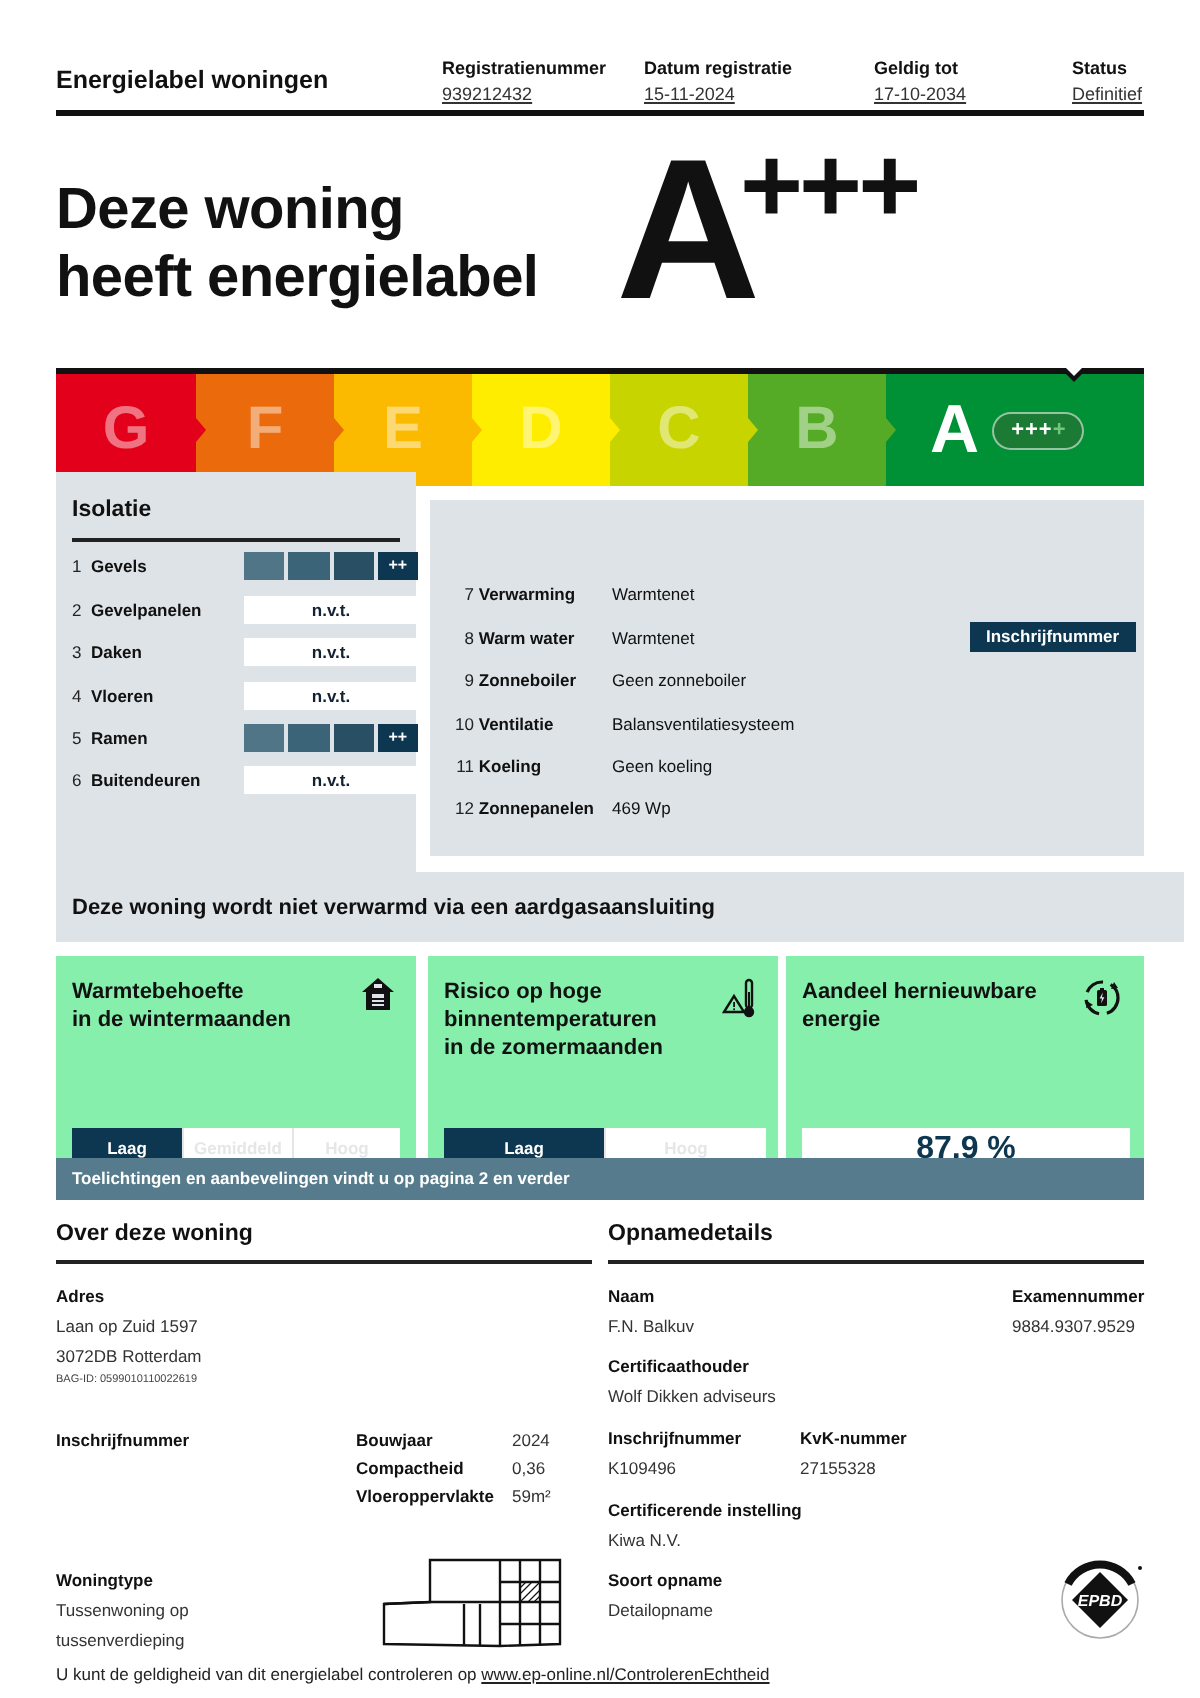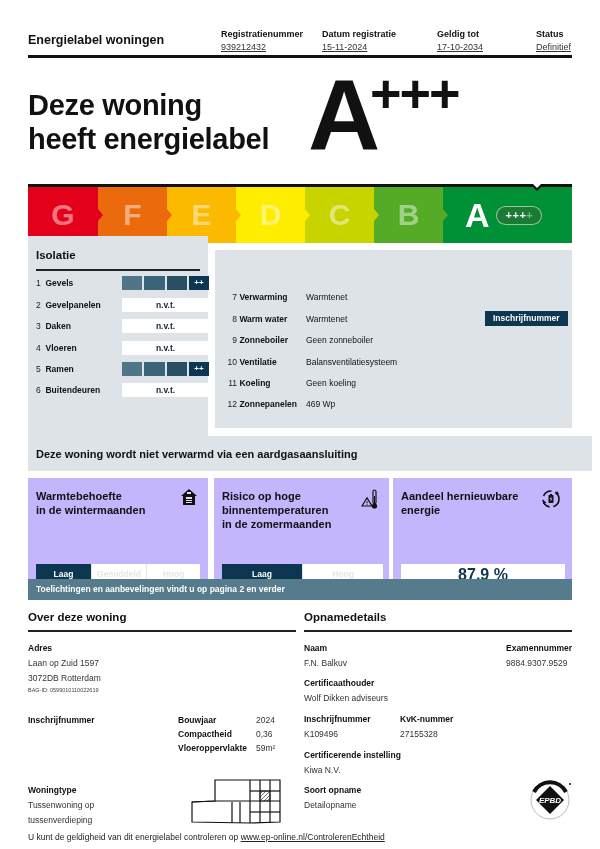--- a/index.html
+++ b/index.html
@@ -41,21 +41,21 @@
   .iso-box .c1 { background: #4f7587; }
   .iso-box .c2 { background: #3c6478; }
   .iso-box .c3 { background: #284f64; }
   .iso-box .c4 { background: #0d3650; color: #fff; font-weight: bold; font-size: 8px; text-align: center; line-height: 14px; }
   .iso-box.nvt { background: #fff; justify-content: center; font-weight: bold; font-size: 8.5px; line-height: 14px; color: #123; }
 
   .btn-advies { position: absolute; background: #0d3650; color: #fff; font-size: 8.5px; font-weight: bold; padding: 0 8px; height: 15px; line-height: 15px; border: none; }
 
   .gas-bar { position: absolute; left: 28px; top: 436px; width: 564px; height: 35px; background: #dde3e7; font-weight: bold; font-size: 11px; padding: 12px 8px; }
 
-  .card { position: absolute; top: 478px; height: 118px; background: #c4b5fd; }
+  .card { position: absolute; top: 478px; height: 118px; background: #86efac; }
   .card .ct { position: absolute; left: 8px; top: 11px; font-weight: bold; font-size: 11px; line-height: 14px; }
   .card .icon { position: absolute; right: 10px; top: 10px; }
   .seg3 { position: absolute; left: 8px; bottom: 11px; height: 21px; display: flex; background: #fff; }
   .seg3 div { height: 100%; line-height: 21px; font-size: 8.5px; font-weight: bold; text-align: center; color: #e6e6e6; border-right: 1px solid #e5e5e5; }
   .seg3 div.on { background: #0d3650; color: #fff; }
   .pct-box { position: absolute; left: 8px; bottom: 11px; width: 164px; height: 21px; background: #fff; text-align: center; font-size: 16px; font-weight: bold; color: #0d3650; line-height: 21px; }
 
   .toel-bar { position: absolute; left: 28px; top: 579px; width: 544px; height: 21px; background: #557b8c; color: #fff; font-size: 8.5px; font-weight: bold; padding: 0 8px; line-height: 21px; }
 
   .sec-h { position: absolute; font-weight: bold; font-size: 11.5px; padding-bottom: 7px; border-bottom: 2px solid #222; }

